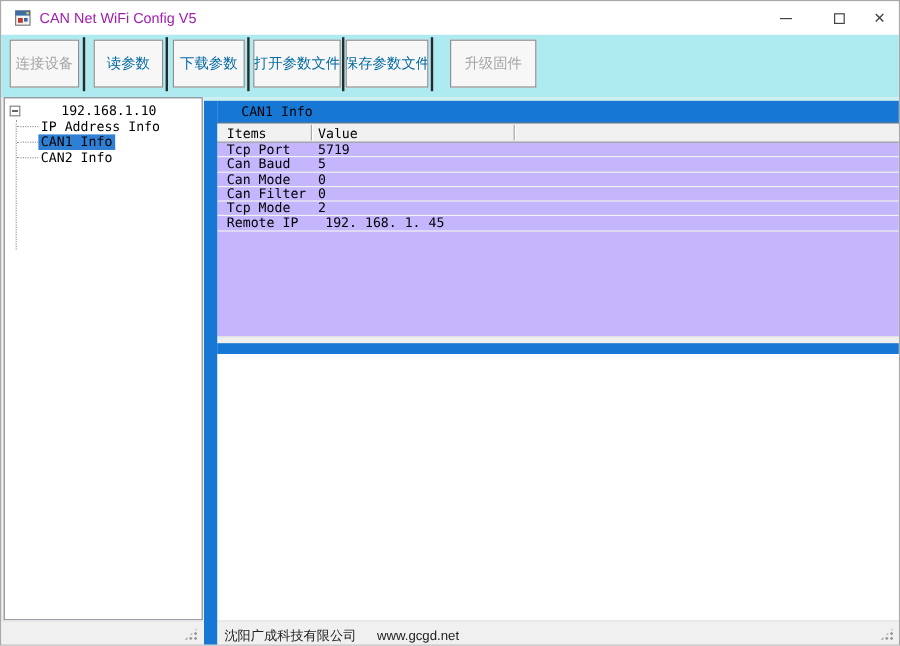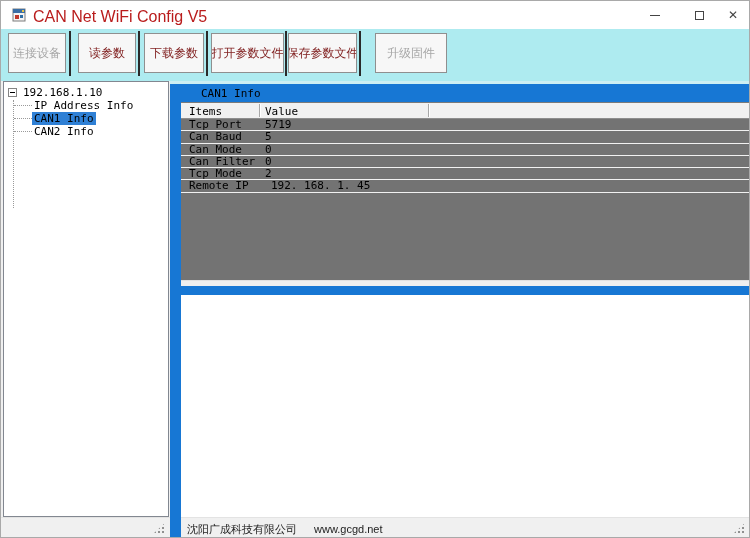--- a/index.html
+++ b/index.html
@@ -4,48 +4,48 @@
 <style>
   html,body{margin:0;padding:0;background:#cfcfcf;}
   .window{
     position:relative;width:750px;height:538px;background:#f0f0f0;
     border:1px solid #a9a9a9;box-sizing:border-box;overflow:hidden;
     font-family:"Liberation Sans",sans-serif;-webkit-font-smoothing:antialiased;
   }
   
   .titlebar{position:absolute;left:0;top:0;width:100%;height:28px;background:#ffffff;}
   .app-icon{position:absolute;left:11px;top:7px;width:14px;height:14px;}
-  .title-text{position:absolute;left:32px;top:7px;font-size:16px;color:#b91c1c;white-space:nowrap;}
+  .title-text{position:absolute;left:32px;top:7px;font-size:12px;color:#a21caf;white-space:nowrap;}
   .winctl{position:absolute;top:0;height:28px;width:42px;display:flex;align-items:center;justify-content:center;color:#444;}
   .ctl-min{left:633px;}
   .ctl-max{left:677px;}
   .ctl-close{left:714px;width:36px;}
   .glyph-min{width:10px;height:1px;background:#444;}
   .glyph-max{width:9px;height:9px;border:1px solid #444;box-sizing:border-box;background:transparent;}
   .glyph-close{font-size:12px;line-height:1;color:#444;}
   
   .toolbar{position:absolute;left:0;top:28px;width:100%;height:52px;background:#aeebf0;padding-left:32px;}
   .tbtn{
     position:absolute;top:4px;height:40px;background:#f7f7f7;border:1px solid #8f8f8f;
     box-sizing:border-box;display:flex;align-items:center;justify-content:center;
-    font-size:12px;color:#7f1d1d;padding:0 2px;white-space:nowrap;overflow:hidden;
+    font-size:12px;color:#0369a1;padding:0 2px;white-space:nowrap;overflow:hidden;
   }
   .tbtn.disabled{color:#a6a6a6;}
   .tsep{position:absolute;top:2px;height:45px;width:2px;background:#2a2a2a;}
   .devinfo{
     position:absolute;left:510px;top:36px;font-family:"DejaVu Sans Mono","Liberation Mono",monospace;
     font-size:10px;line-height:12.5px;color:#000;white-space:pre;
   }
   
   .treepanel{
     position:absolute;left:2px;top:80px;width:166px;height:436px;background:#ffffff;
     border:1px solid #828790;box-sizing:border-box;
     font-family:"DejaVu Sans Mono","Liberation Mono",monospace;font-size:11px;color:#000;
   }
-  .tree-root-row{position:absolute;left:4px;top:4px;height:13px;display:flex;align-items:center;}
+  .tree-root-row{position:absolute;left:4px;top:4px;height:13px;display:flex;align-items:center;gap:28px;}
   .expand-box{
     width:9px;height:9px;border:1px solid #848484;background:#fff;box-sizing:border-box;
     position:relative;margin-right:4px;flex:0 0 auto;
   }
   .expand-box::after{content:"";position:absolute;left:1px;top:3px;width:5px;height:1px;background:#000;}
   .tree-vline{position:absolute;left:9px;top:18px;height:108px;border-left:1px dotted #9a9a9a;}
   .tree-item{position:absolute;left:0;height:13px;display:flex;align-items:center;}
   .tree-stub{width:18px;border-top:1px dotted #9a9a9a;margin-left:10px;flex:0 0 auto;}
   .tree-label{padding:0 2px;white-space:nowrap;}
   .tree-label.selected{background:#2f80d5;color:#000;}
@@ -64,21 +64,21 @@
     position:absolute;left:180px;top:102px;width:570px;height:16px;background:#f1f1f1;
     border-bottom:1px solid #8d8d8d;box-sizing:border-box;
     font-family:"DejaVu Sans Mono","Liberation Mono",monospace;font-size:11px;color:#000;
   }
   .col-items{position:absolute;left:8px;top:2px;}
   .col-value{position:absolute;left:84px;top:2px;}
   .col-sep{position:absolute;top:1px;height:13px;width:1px;background:#a8a8a8;box-shadow:1px 0 0 #ffffff;}
   .col-sep.s1{left:78px;}
   .col-sep.s2{left:247px;}
   .grid-body{
-    position:absolute;left:180px;top:118px;width:570px;height:161px;background:#737373;
+    position:absolute;left:180px;top:118px;width:570px;height:161px;background:#c4b5fd;
     font-family:"DejaVu Sans Mono","Liberation Mono",monospace;font-size:11px;color:#000;overflow:hidden;
   }
   .grid-row{position:relative;height:12.3px;line-height:12.3px;border-bottom:1px solid #f1f1f1;box-sizing:border-box;white-space:nowrap;}
   .cell-item{position:absolute;left:8px;top:0;}
   .cell-value{position:absolute;left:84px;top:0;}
   .grid-bottom-strip{position:absolute;left:180px;top:279px;width:570px;height:6px;background:#efefef;border-top:1px solid #e0e0e0;box-sizing:border-box;}
   
   .bottom-panel{position:absolute;left:180px;top:294px;width:570px;height:222px;background:#ffffff;}
   
   .statusbar{position:absolute;left:0;top:516px;width:750px;height:22px;background:#f0f0f0;border-top:1px solid #e3e3e3;box-sizing:border-box;}

